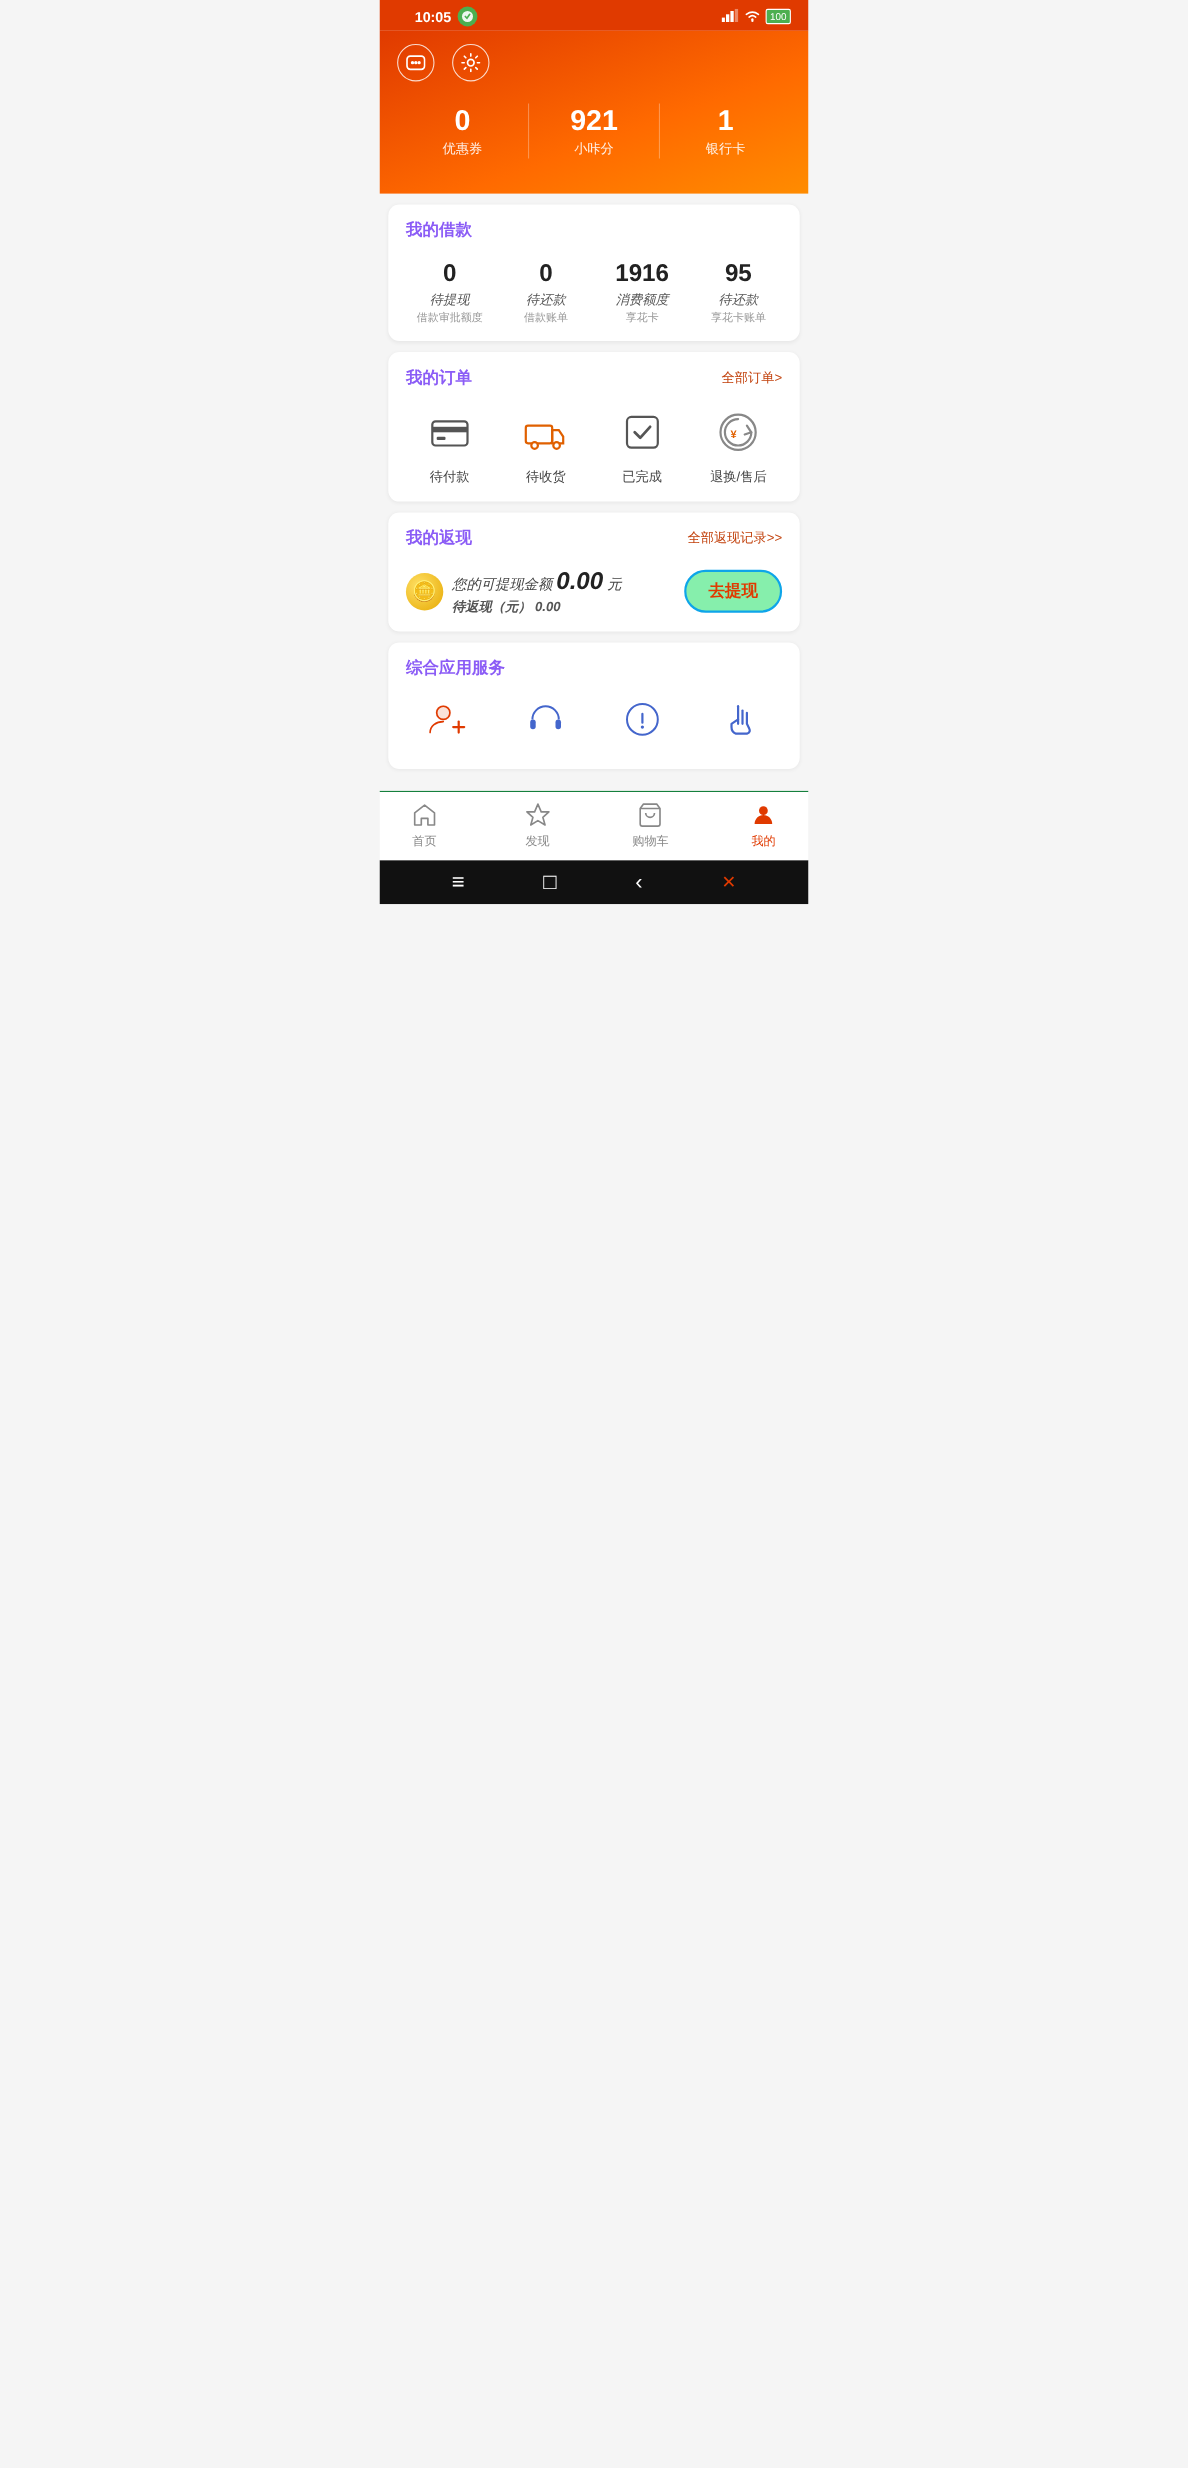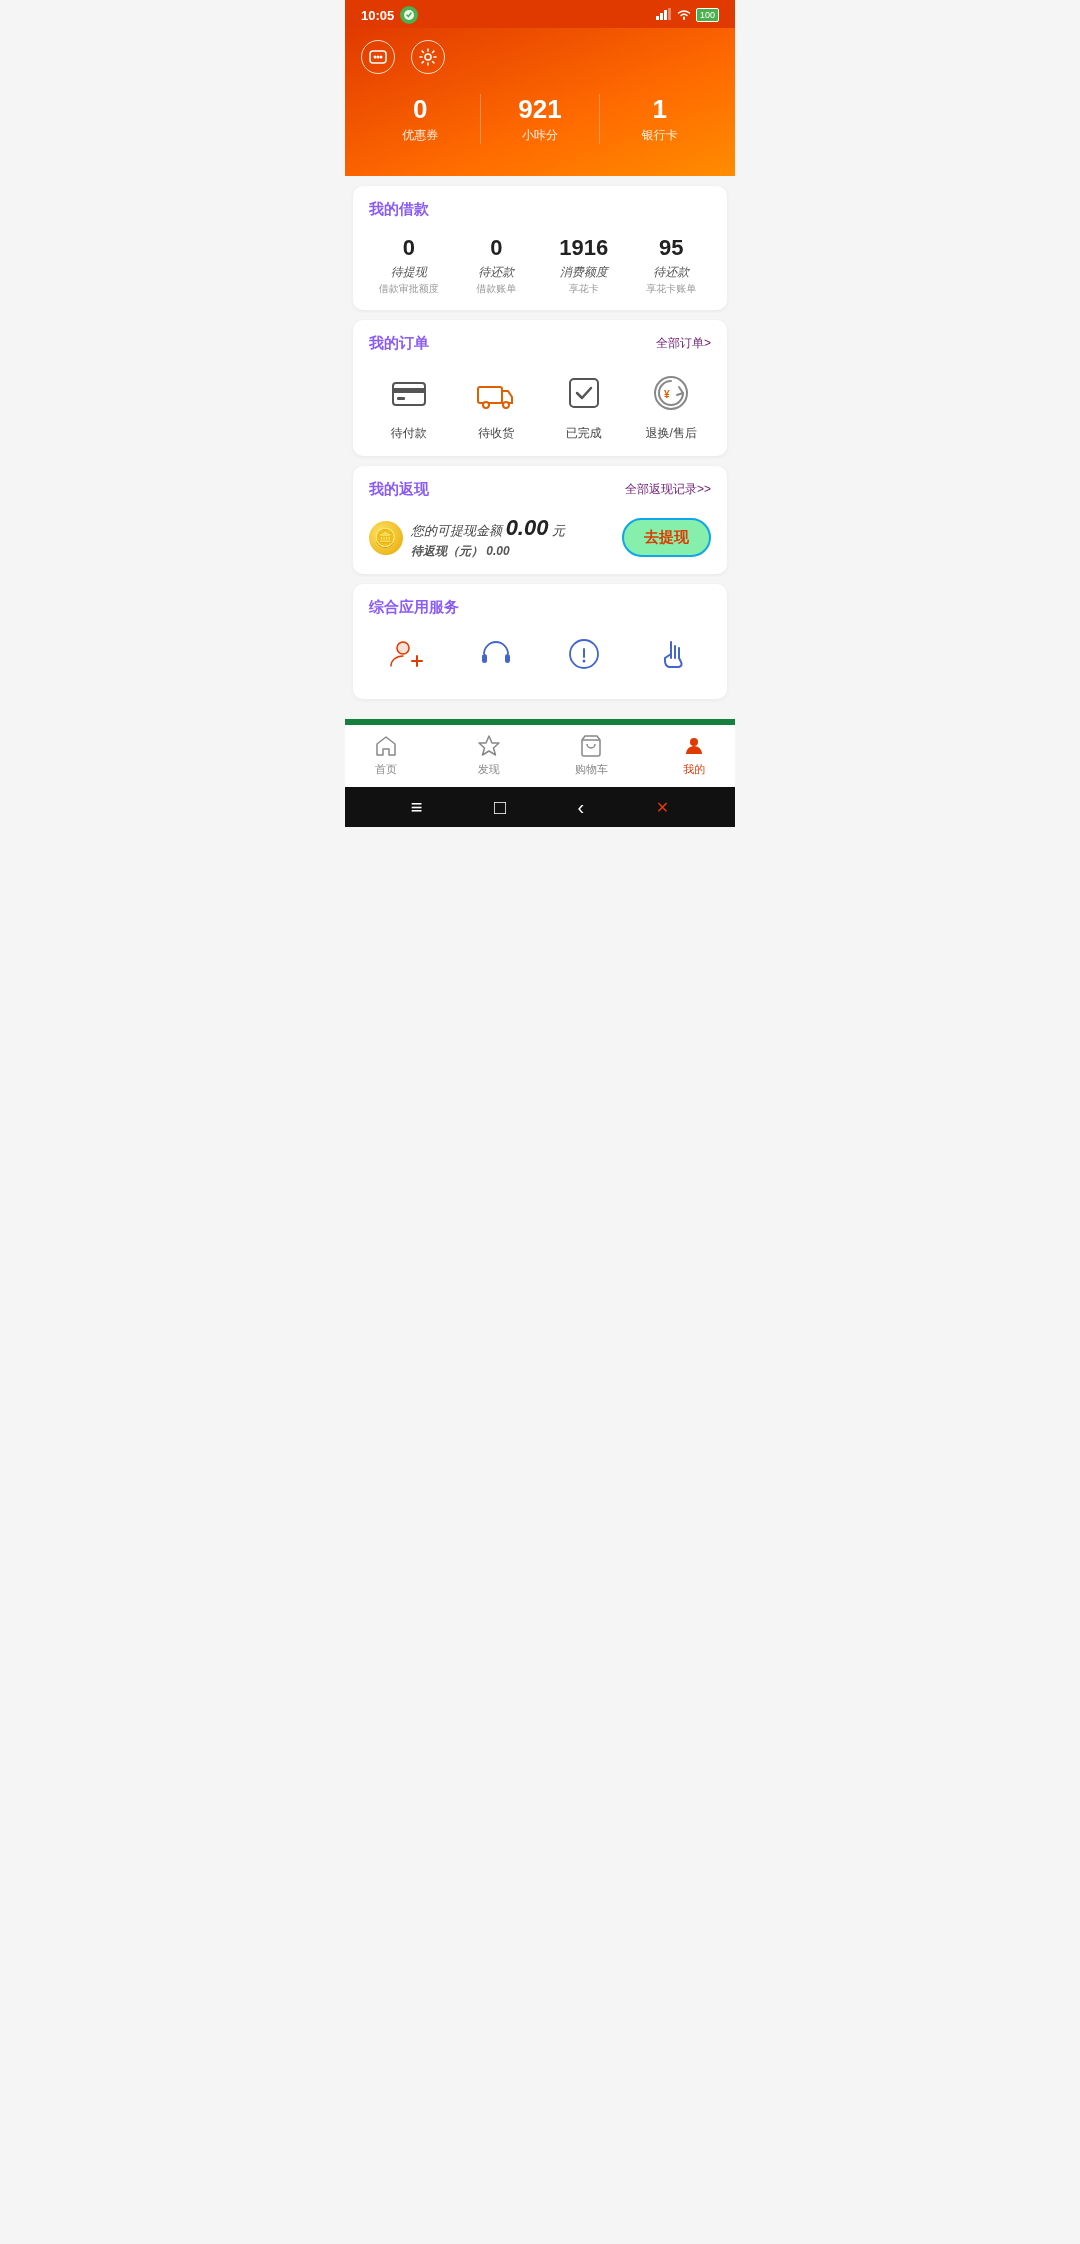--- a/index.html
+++ b/index.html
@@ -19,20 +19,21 @@
       display: flex;
       justify-content: space-between;
       align-items: center;
       padding: 6px 16px 4px;
       height: 28px;
     }
     .status-time {
       color: white;
       font-size: 13px;
       font-weight: 600;
+      margin-left: 16px;
     }
     .status-icons {
       display: flex;
       align-items: center;
       gap: 4px;
     }
     .status-icon-text {
       color: white;
       font-size: 11px;
     }
@@ -168,21 +169,21 @@
       margin-bottom: 16px;
     }
     .card-title {
       font-size: 15px;
       font-weight: 700;
       color: #8b5cf6;
       text-align: right;
     }
     .card-link {
       font-size: 12px;
-      color: #701a75;
+      color: #c2410c;
       cursor: pointer;
     }
 
     
     .loans-grid {
       display: grid;
       grid-template-columns: repeat(4, 1fr);
       gap: 8px;
     }
     .loan-item {
@@ -303,21 +304,21 @@
       display: flex;
       align-items: center;
       justify-content: center;
     }
 
     
     .bottom-nav {
       background: white;
       display: flex;
       justify-content: space-around;
-      border-top: 6px solid #15803d;
+      border-top: 1px solid #15803d;
       padding: 8px 0 10px;
       position: sticky;
       bottom: 0;
       gap: 21px;
     }
     .nav-item {
       flex: 1;
       display: flex;
       flex-direction: column;
       align-items: center;

